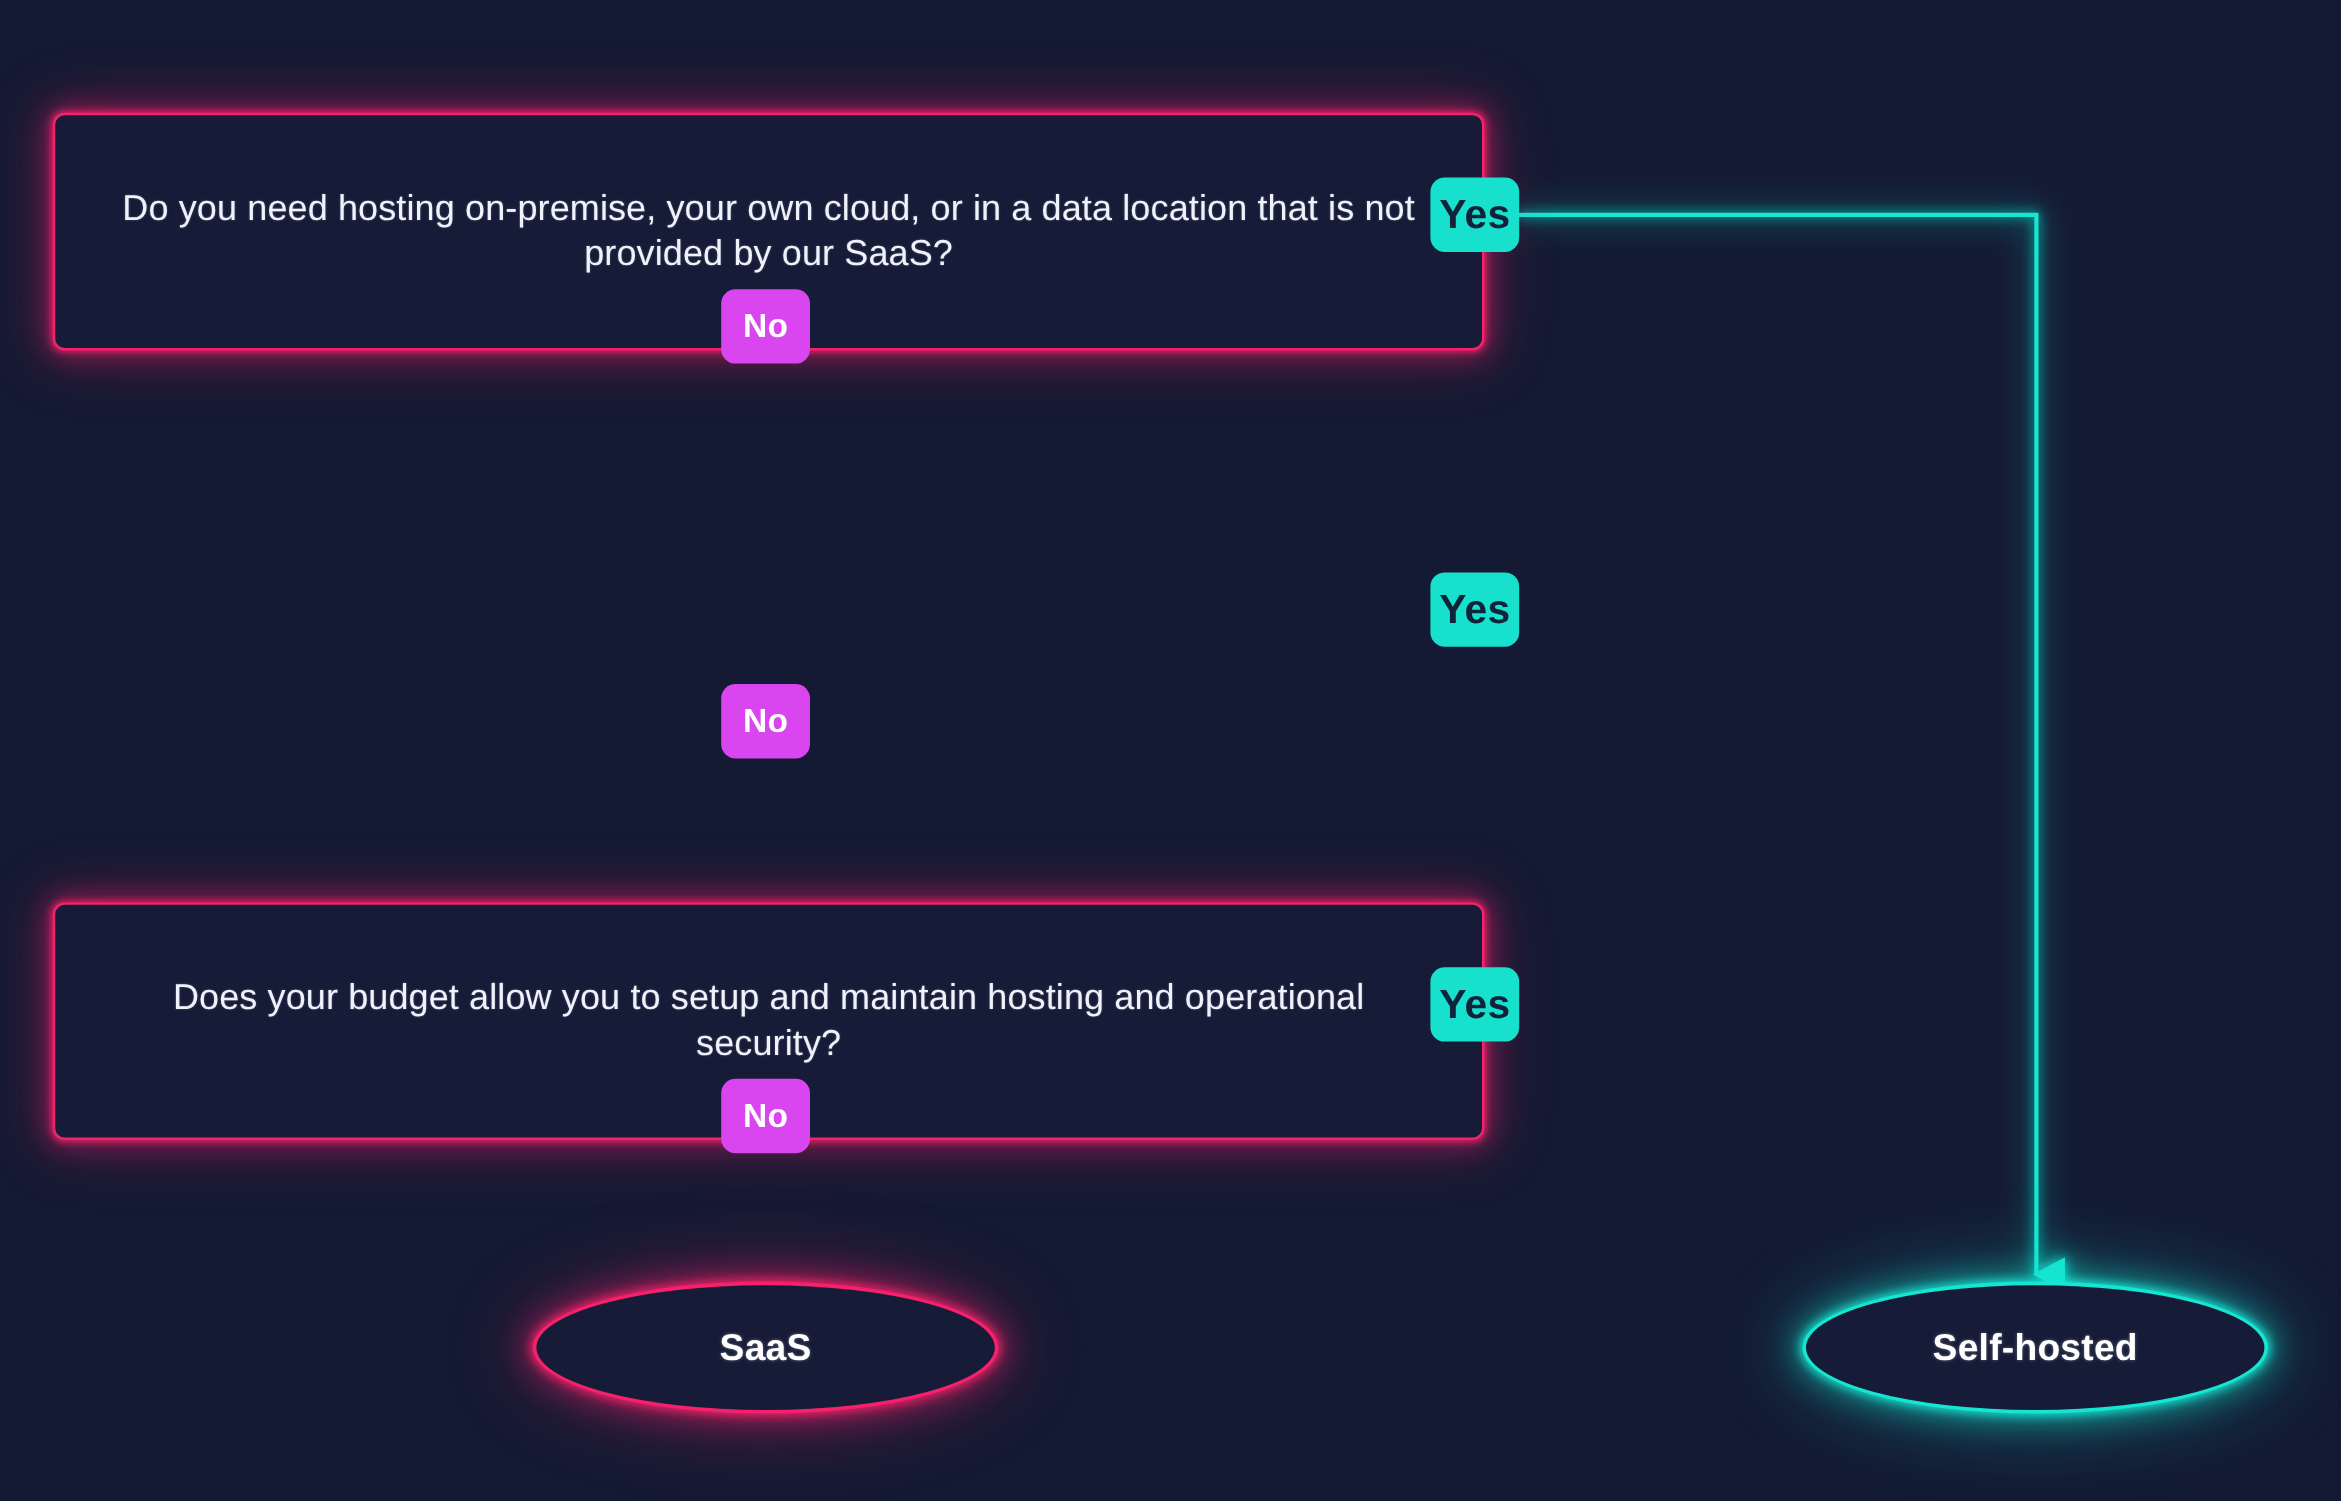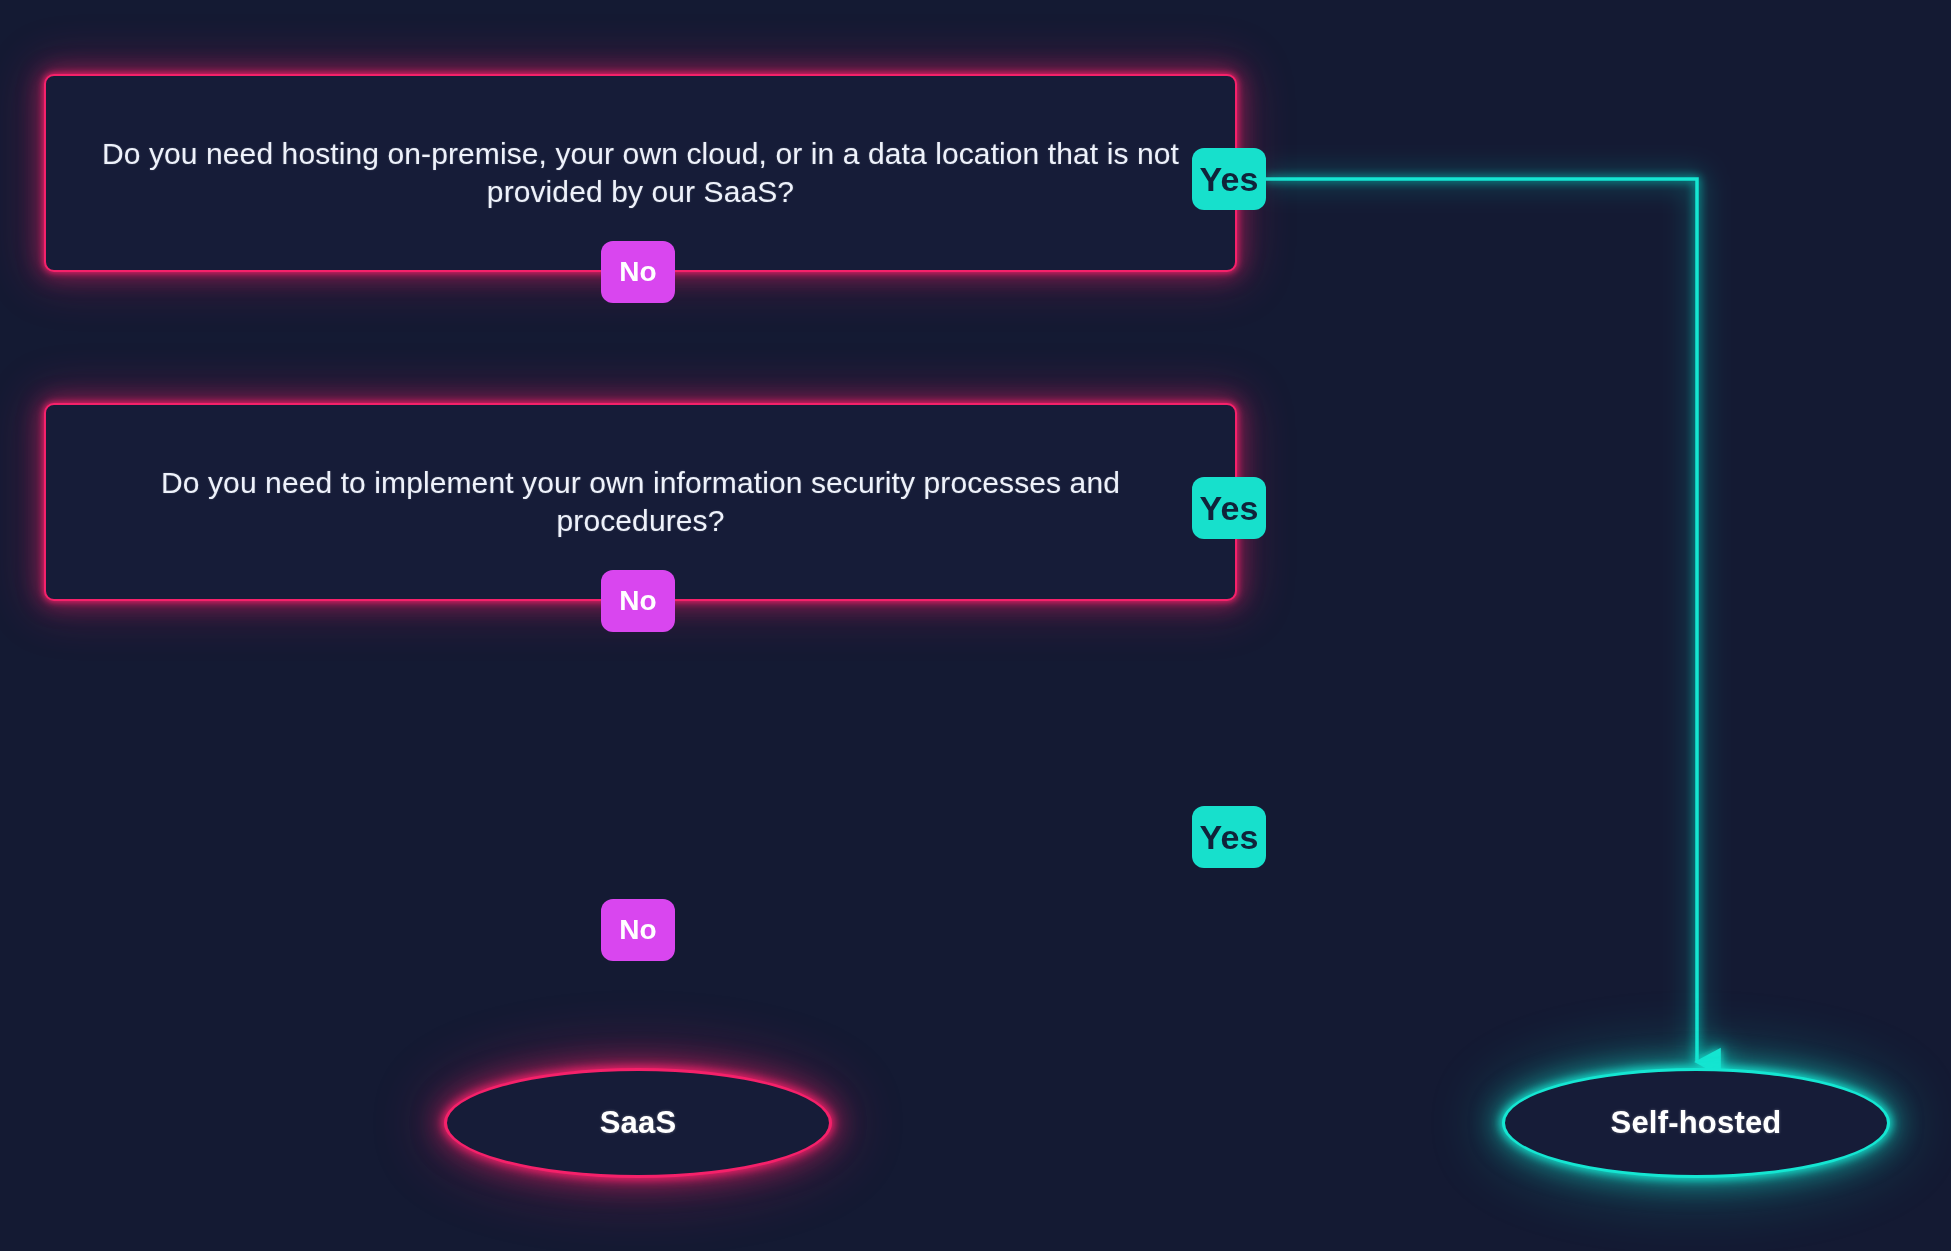--- a/index.html
+++ b/index.html
@@ -40,20 +40,21 @@
     border: 2px solid #f5216a;
     border-radius: 10px;
     background: #161c38;
     box-shadow:
       0 0 6px 1px rgba(245, 33, 106, 0.85),
       0 0 22px 4px rgba(245, 33, 106, 0.45),
       0 0 48px 12px rgba(245, 33, 106, 0.22);
     display: flex;
     align-items: center;
     justify-content: center;
+    margin-top: 20px;
   }
   .decision-text {
     color: #eef2fb;
     font-size: 30px;
     line-height: 1.28;
     font-weight: 400;
     text-align: center;
     letter-spacing: 0.1px;
     padding: 0 34px;
     max-width: 1090px;
@@ -162,24 +163,24 @@
 
     <path d="M 1265 508 L 1697 508" stroke="#15e6d2" stroke-width="3.5" fill="none" filter="url(#glow-cyan)"></path>
 
     <path d="M 1265 837 L 1697 837" stroke="#15e6d2" stroke-width="3.5" fill="none" filter="url(#glow-cyan)"></path>
   </svg>
 
   <div class="decision-box" style="left:44px; top:74px; width:1193px; height:198px;">
     <div class="decision-text">Do you need hosting on-premise, your own cloud, or in a data location that is not provided by our SaaS?</div>
   </div>
 
-  <div class="decision-box" style="left:44px; top:403px; width:1193px; height:198px;">
-    <div class="decision-text">Do you need to implement your own information security processes and procedures?</div>
-  </div>
-
+
+  <div class="decision-box" style="left:44px; top:732px; width:1193px; height:198px;">
+    <div class="decision-text">Does your budget allow you to setup and maintain hosting and operational security?</div>
+  </div>
 
   <div class="terminal cyan" style="left:1502px; top:1068px; width:388px; height:110px;">
     <span class="terminal-label">Self-hosted</span>
   </div>
 
   <div class="terminal pink" style="left:444px; top:1068px; width:388px; height:110px;">
     <span class="terminal-label">SaaS</span>
   </div>
 
   <div class="badge no" style="left:601px; top:241px;">No</div>

